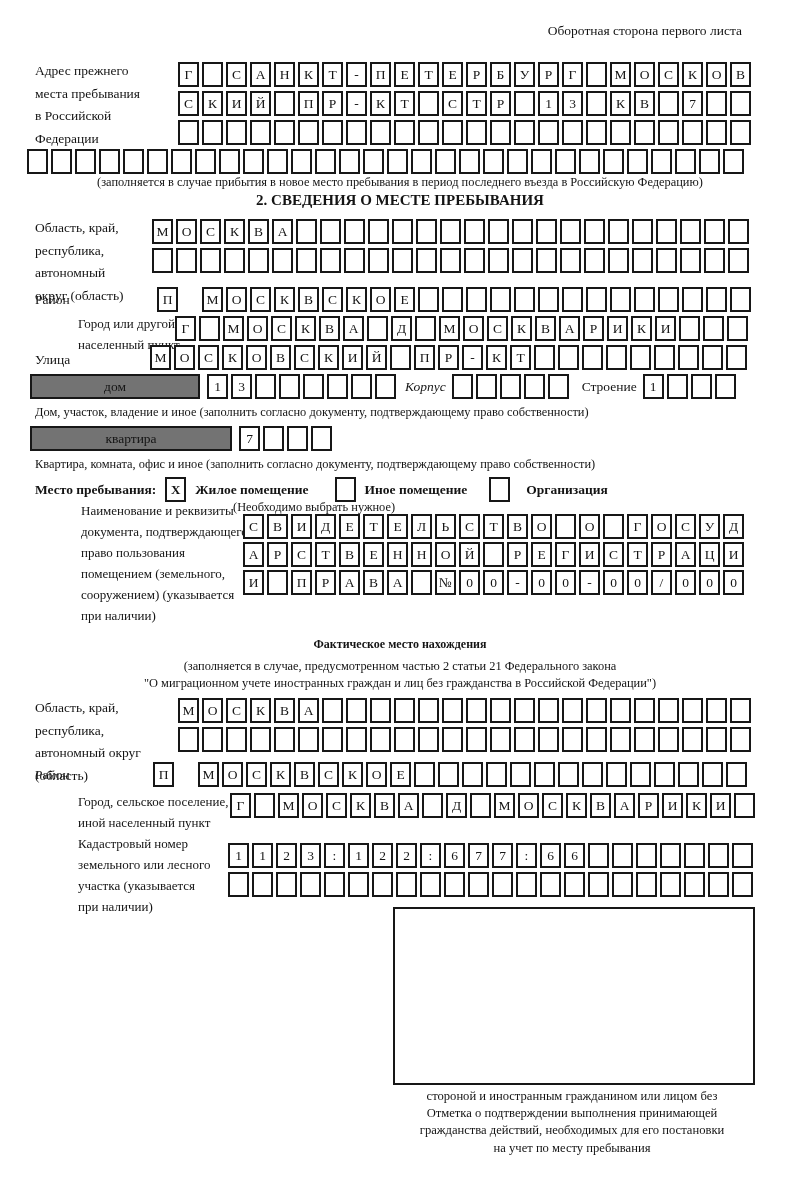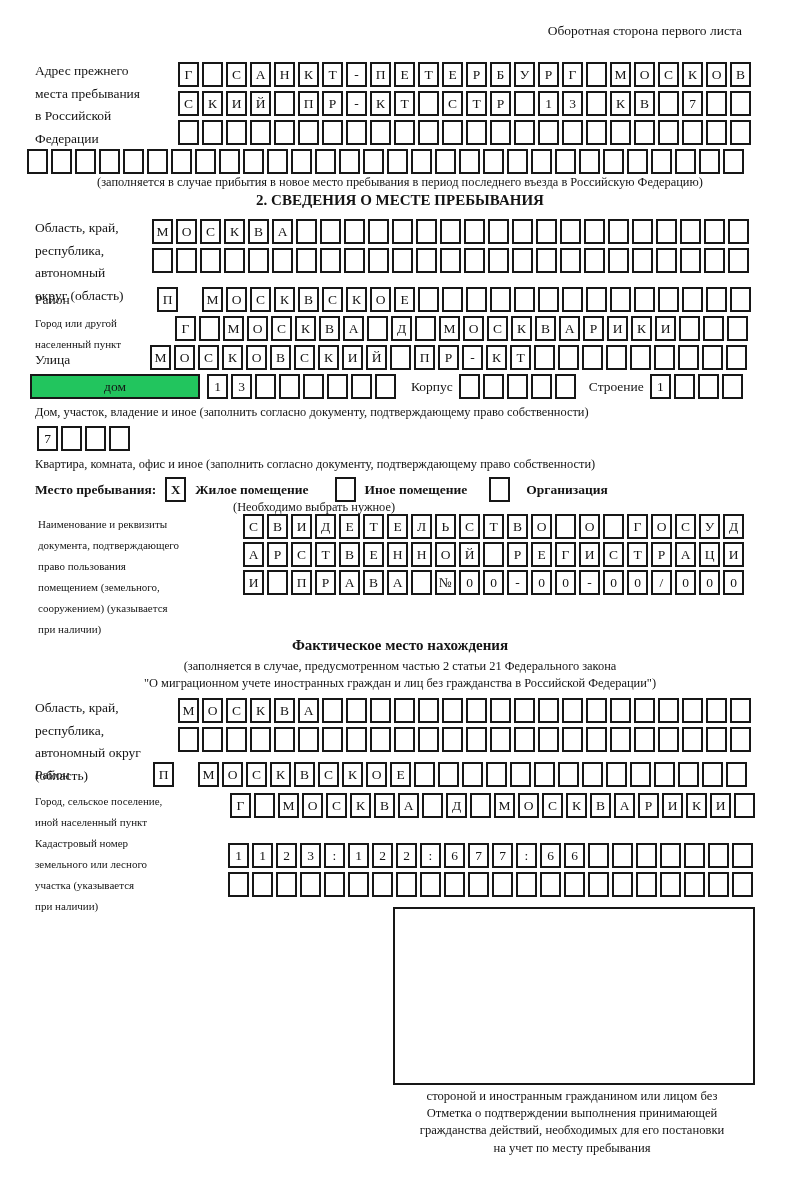--- a/index.html
+++ b/index.html
@@ -1,31 +1,31 @@
 <!DOCTYPE html>
 <html><head>
 <meta charset="utf-8">
 <style>
   html,body{margin:0;padding:0;background:#fff;}
   .page{position:relative;width:800px;height:1180px;background:#ffffff;
         font-family:"Liberation Serif","DejaVu Serif",serif;color:#141414;overflow:hidden;}
   .abs{position:absolute;}
   .lbl{font-size:13.5px;line-height:22.5px;white-space:nowrap;}
-  .lbl-tight{font-size:11px;line-height:21px;white-space:nowrap;}
+  .lbl-tight{font-size:13px;line-height:21px;white-space:nowrap;margin-left:43px;}
   .note{font-size:12.4px;white-space:nowrap;}
   .center{width:800px;text-align:center;}
   .title{font-weight:bold;font-size:15px;}
-  .subtitle{font-weight:bold;font-size:15px;}
+  .subtitle{font-weight:bold;font-size:12px;}
   .cellrow{position:absolute;display:flex;align-items:flex-start;}
   .seg{display:flex;}
   .cell{width:17px;height:21px;border:2px solid #171717;margin-right:3px;
         display:flex;align-items:center;justify-content:center;
         font-size:13.5px;background:#fff;flex:0 0 auto;}
   .labelbox{border:2px solid #171717;height:21px;display:flex;align-items:center;
-        justify-content:center;font-size:13.5px;background:#22c55e;flex:0 0 auto;}
+        justify-content:center;font-size:13.5px;background:#737373;flex:0 0 auto;}
   .chk{width:17px;height:21px;border:2px solid #171717;display:flex;align-items:center;
         justify-content:center;font-size:13px;background:#fff;flex:0 0 auto;}
   .inline-lbl{font-size:13.5px;white-space:nowrap;line-height:25px;}
   .mestorow{position:absolute;display:flex;align-items:center;font-weight:bold;}
   .stampbox{position:absolute;border:2px solid #171717;background:#fff;}
   .cap{font-size:12.6px;line-height:17.2px;text-align:center;}
 </style>
 </head>
 <body>
 
@@ -329,21 +329,21 @@
           <span class="cell">1</span>
           <span class="cell">3</span>
           <span class="cell"></span>
           <span class="cell"></span>
           <span class="cell"></span>
           <span class="cell"></span>
           <span class="cell"></span>
           <span class="cell"></span>
         </span>
       </span>
-    <span class="inline-lbl" style="margin-left:12px;">Корпус</span>
+    <span class="inline-lbl" style="margin-left:6px;font-style:italic;">Корпус</span>
     <span class="seg" style="margin-left:6px;">
         <span class="seg">
           <span class="cell"></span>
           <span class="cell"></span>
           <span class="cell"></span>
           <span class="cell"></span>
           <span class="cell"></span>
         </span>
       </span>
     <span class="inline-lbl" style="margin-left:10px;">Строение</span>
@@ -352,20 +352,21 @@
           <span class="cell">1</span>
           <span class="cell"></span>
           <span class="cell"></span>
           <span class="cell"></span>
         </span>
       </span>
   </div>
   <div class="abs note" style="left:35px;top:405px;">Дом, участок, владение и иное (заполнить согласно документу, подтверждающему право собственности)</div>
 
   <div class="cellrow" style="left:30px;top:426px;">
+    <span class="labelbox" style="width:198px;">квартира</span>
     <span class="seg" style="margin-left:7px;">
         <span class="seg">
           <span class="cell">7</span>
           <span class="cell"></span>
           <span class="cell"></span>
           <span class="cell"></span>
         </span>
       </span>
   </div>
   <div class="abs note" style="left:35px;top:457px;">Квартира, комната, офис и иное (заполнить согласно документу, подтверждающему право собственности)</div>
@@ -374,21 +375,21 @@
     <span class="inline-lbl">Место пребывания:</span>
     <span class="chk" style="margin-left:9px;">X</span>
     <span class="inline-lbl" style="margin-left:9px;">Жилое помещение</span>
     <span class="chk" style="margin-left:27px;"></span>
     <span class="inline-lbl" style="margin-left:8px;">Иное помещение</span>
     <span class="chk" style="margin-left:22px;"></span>
     <span class="inline-lbl" style="margin-left:16px;">Организация</span>
   </div>
   <div class="abs note" style="left:233px;top:500px;">(Необходимо выбрать нужное)</div>
 
-  <div class="abs" style="left:38px;top:514px;">
+  <div class="abs" style="left:38px;top:500px;">
     <div class="lbl-tight">Наименование и реквизиты</div>
     <div class="lbl-tight">документа, подтверждающего</div>
     <div class="lbl-tight">право пользования</div>
     <div class="lbl-tight">помещением (земельного,</div>
     <div class="lbl-tight">сооружением) (указывается</div>
     <div class="lbl-tight">при наличии)</div>
   </div>
   <div class="cellrow" style="left:243px;top:514px;">
       <span class="seg">
         <span class="cell">С</span>

